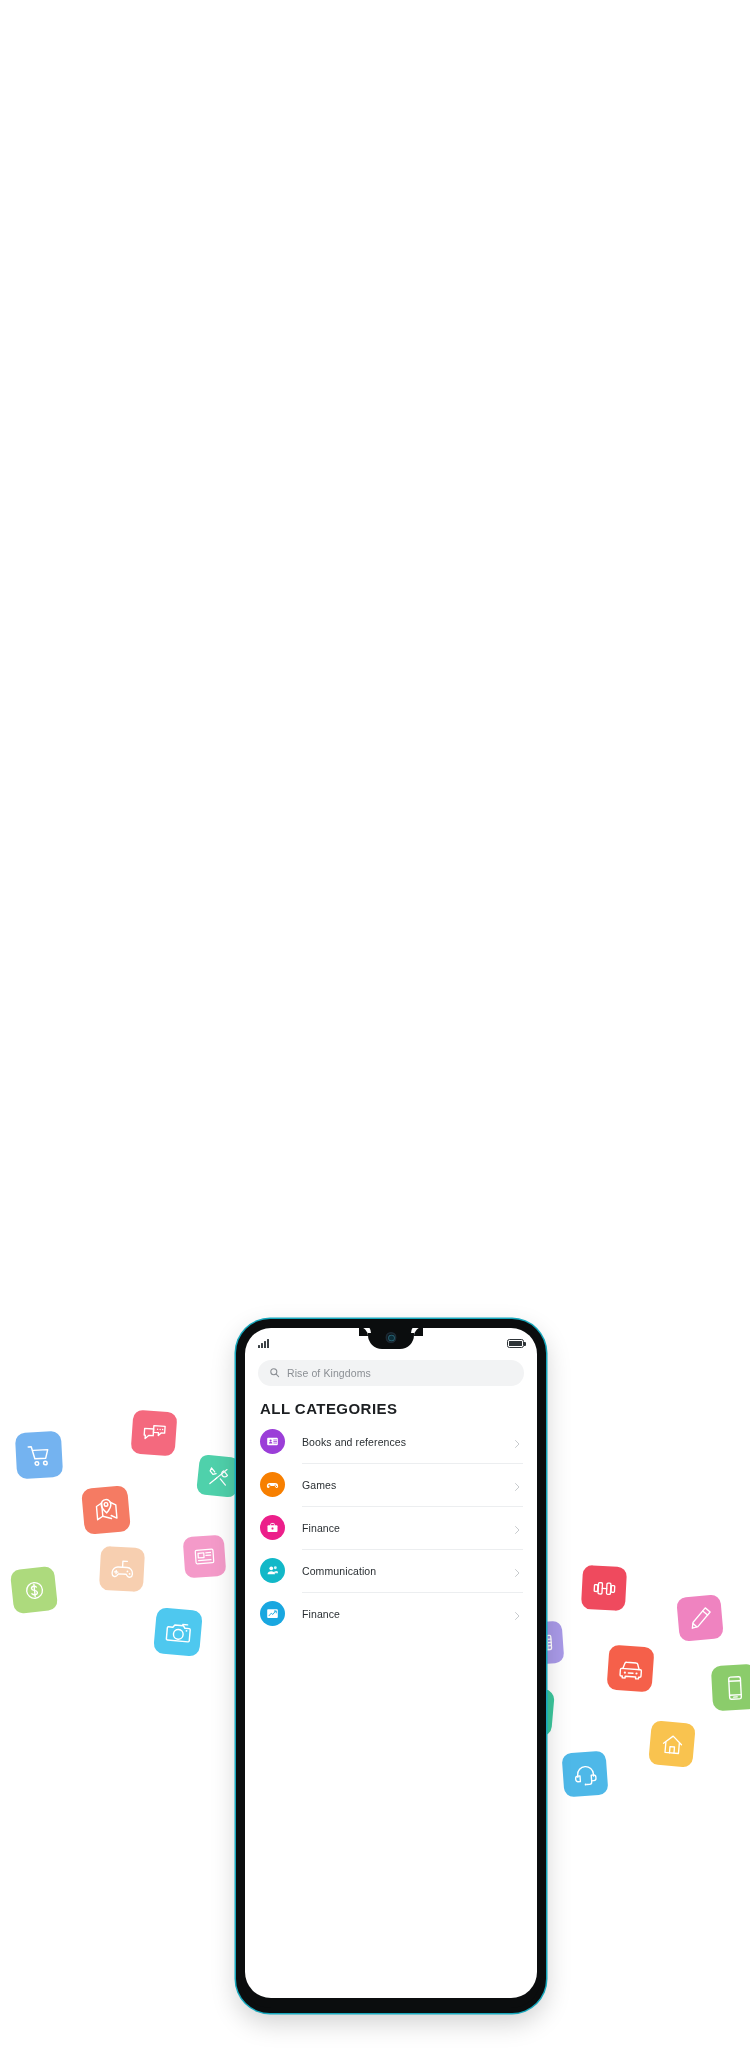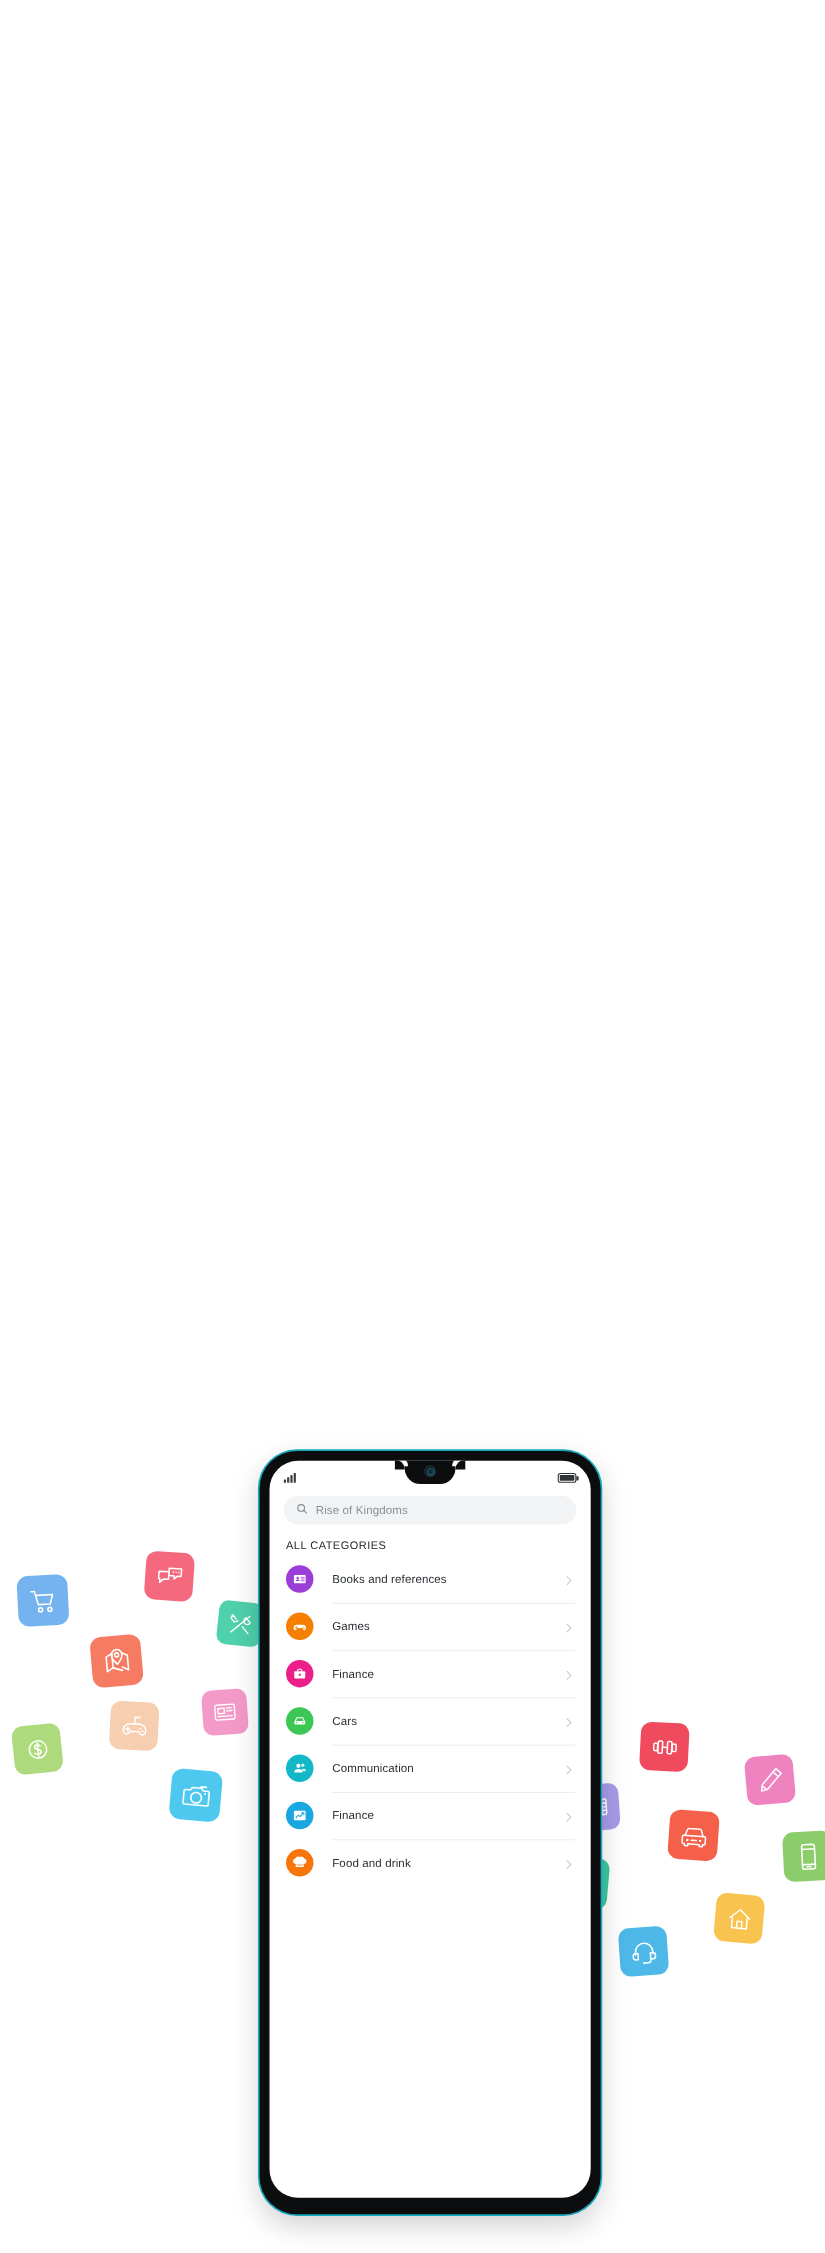--- a/index.html
+++ b/index.html
@@ -89,21 +89,21 @@
     display:flex;align-items:center;gap:7px;padding:0 11px;
   }
   .searchbar .q{flex:0 0 auto;}
   .search-text{
     font-size:10.5px;color:#8b8f94;letter-spacing:.1px;
     white-space:nowrap;overflow:hidden;text-overflow:ellipsis;
   }
 
   
   .section-title{
-    font-size:10px;font-weight:400;color:#1c1f22;letter-spacing:.45px;
+    font-size:15px;font-weight:700;color:#1c1f22;letter-spacing:.45px;
     padding:14px 0 3px 15px;
   }
   .cat-list{padding:0 14px 0 15px;}
   .cat-row{
     display:flex;align-items:center;height:43px;position:relative;
   }
   .cat-row + .cat-row:before{
     content:"";position:absolute;left:42px;right:0;top:0;height:1px;
     background:#eceef0;
   }
@@ -323,34 +323,20 @@
                   <path d="M18 17v-3a3 3 0 013-3h6a3 3 0 013 3v3" stroke="#fff" stroke-width="3"></path>
                   <rect x="21" y="24" width="6" height="6" rx="1.2" fill="#ec1f8a" stroke="none"></rect>
                 </svg>
               </div>
               <div class="cat-label">Finance</div>
               <div class="chev"><svg width="12" height="12" viewBox="0 0 24 24" fill="none" stroke="#9aa0a6" stroke-width="2" stroke-linecap="round" stroke-linejoin="round">
                   <polyline points="9 5 16 12 9 19"></polyline>
                 </svg></div>
             </div>
             <div class="cat-row">
-              <div class="cat-ic" style="background: rgb(60, 198, 83);">
-                <svg width="15" height="15" viewBox="0 0 48 48" fill="none" stroke="#fff" stroke-width="2.4" stroke-linecap="round" stroke-linejoin="round">
-                  <path d="M11 25l2.8-7.6A3 3 0 0116.6 15h14.8a3 3 0 012.8 2.4L37 25" stroke="#fff" stroke-width="3"></path>
-                  <rect x="8" y="24" width="32" height="10" rx="3" fill="#fff" stroke="none"></rect>
-                  <circle cx="15" cy="29" r="2" fill="#3cc653" stroke="none"></circle>
-                  <circle cx="33" cy="29" r="2" fill="#3cc653" stroke="none"></circle>
-                </svg>
-              </div>
-              <div class="cat-label">Cars</div>
-              <div class="chev"><svg width="12" height="12" viewBox="0 0 24 24" fill="none" stroke="#9aa0a6" stroke-width="2" stroke-linecap="round" stroke-linejoin="round">
-                  <polyline points="9 5 16 12 9 19"></polyline>
-                </svg></div>
-            </div>
-            <div class="cat-row">
               <div class="cat-ic" style="background: rgb(18, 184, 200);">
                 <svg width="15" height="15" viewBox="0 0 48 48" fill="none" stroke="#fff" stroke-width="2.4" stroke-linecap="round" stroke-linejoin="round">
                   <circle cx="20" cy="17" r="6" fill="#fff" stroke="none"></circle>
                   <path d="M8 36c0-6.6 5.4-10 12-10s12 3.4 12 10z" fill="#fff" stroke="none"></path>
                   <circle cx="33" cy="15" r="4.6" fill="#fff" stroke="none" opacity=".85"></circle>
                   <path d="M28 33c0-5 3.6-7.6 8-7.6 3 0 5.5 1.2 5.5 4.5V33z" fill="#fff" stroke="none" opacity=".85"></path>
                 </svg>
               </div>
               <div class="cat-label">Communication</div>
               <div class="chev"><svg width="12" height="12" viewBox="0 0 24 24" fill="none" stroke="#9aa0a6" stroke-width="2" stroke-linecap="round" stroke-linejoin="round">
@@ -363,32 +349,19 @@
                   <rect x="7" y="10" width="34" height="28" rx="3" fill="#fff" stroke="none"></rect>
                   <path d="M13 31l7-8 5 4 9-11" stroke="#19a7e0" stroke-width="3" fill="none"></path>
                   <path d="M30 16h6v6" stroke="#19a7e0" stroke-width="3" fill="none"></path>
                 </svg>
               </div>
               <div class="cat-label">Finance</div>
               <div class="chev"><svg width="12" height="12" viewBox="0 0 24 24" fill="none" stroke="#9aa0a6" stroke-width="2" stroke-linecap="round" stroke-linejoin="round">
                   <polyline points="9 5 16 12 9 19"></polyline>
                 </svg></div>
             </div>
-            <div class="cat-row">
-              <div class="cat-ic" style="background: rgb(247, 118, 11);">
-                <svg width="15" height="15" viewBox="0 0 48 48" fill="none" stroke="#fff" stroke-width="2.4" stroke-linecap="round" stroke-linejoin="round">
-                  <path d="M12 27a8 8 0 01-1-15.9A9 9 0 0124 7a9 9 0 0113 4.1A8 8 0 0136 27z" fill="#fff" stroke="none"></path>
-                  <rect x="12" y="28" width="24" height="8" rx="2" fill="#fff" stroke="none"></rect>
-                  <path d="M17 31h14" stroke="#f7760b" stroke-width="2"></path>
-                </svg>
-              </div>
-              <div class="cat-label">Food and drink</div>
-              <div class="chev"><svg width="12" height="12" viewBox="0 0 24 24" fill="none" stroke="#9aa0a6" stroke-width="2" stroke-linecap="round" stroke-linejoin="round">
-                  <polyline points="9 5 16 12 9 19"></polyline>
-                </svg></div>
-            </div>
           </div>
 
       </div>
     </div>
   </div>
 
 </div>
 
 </body></html>

